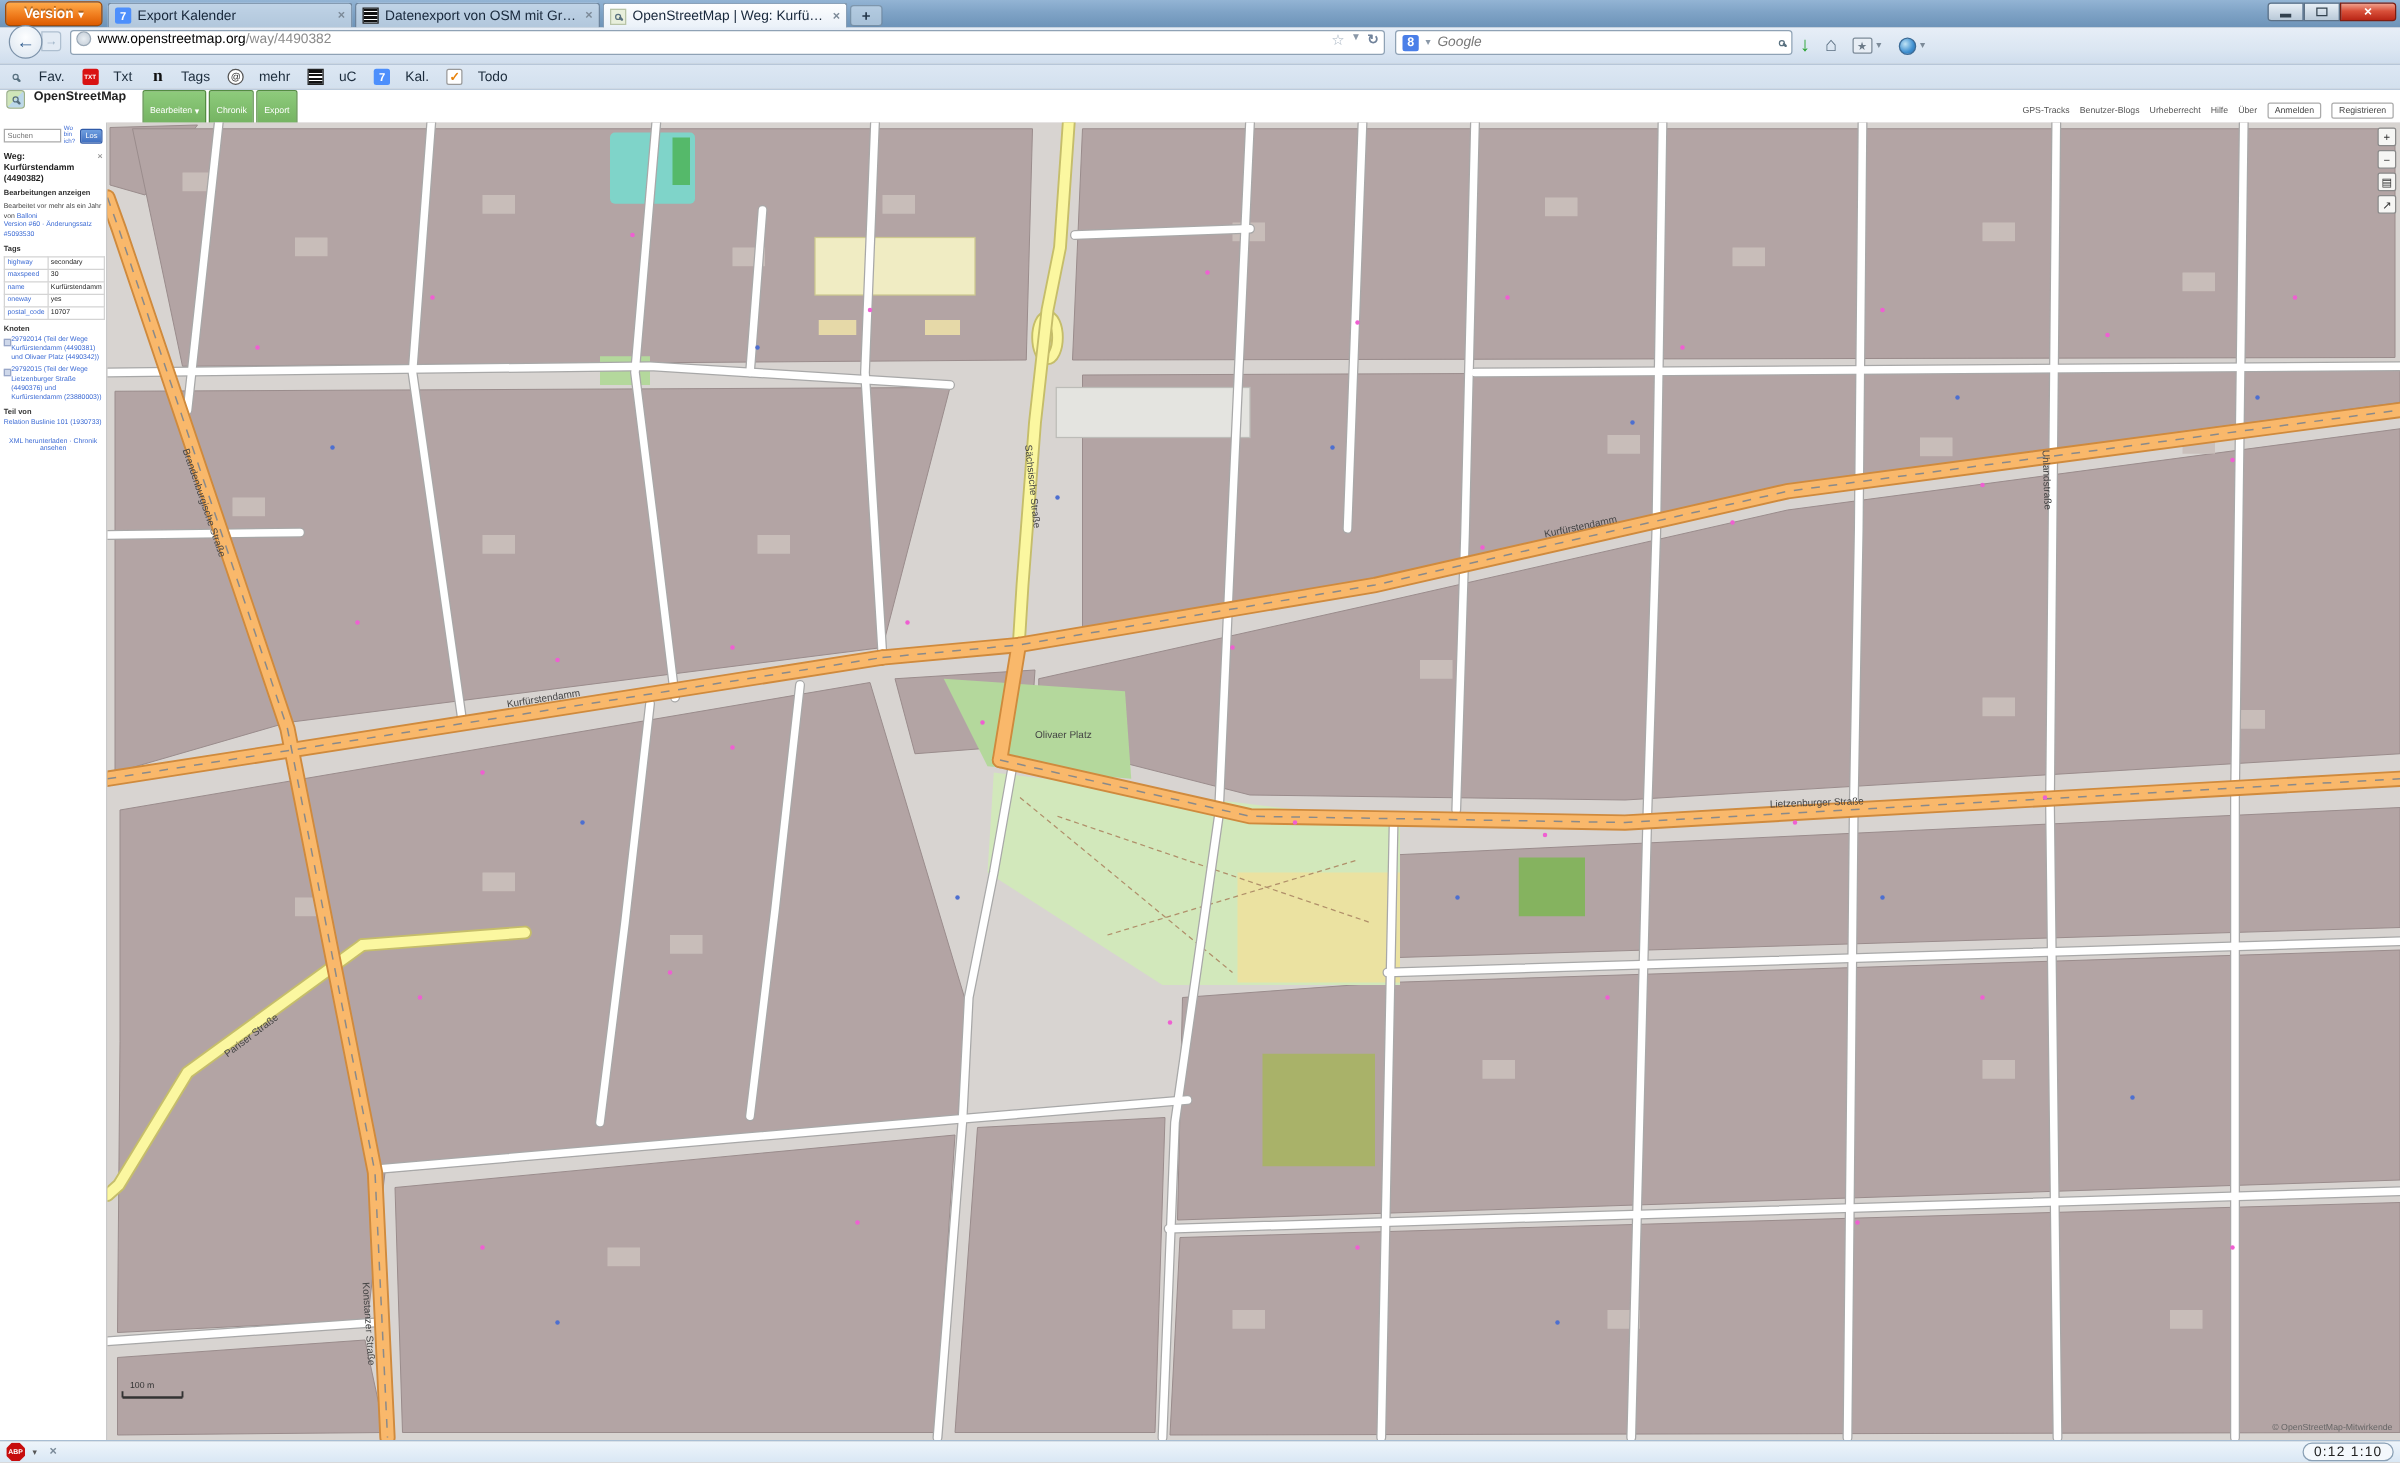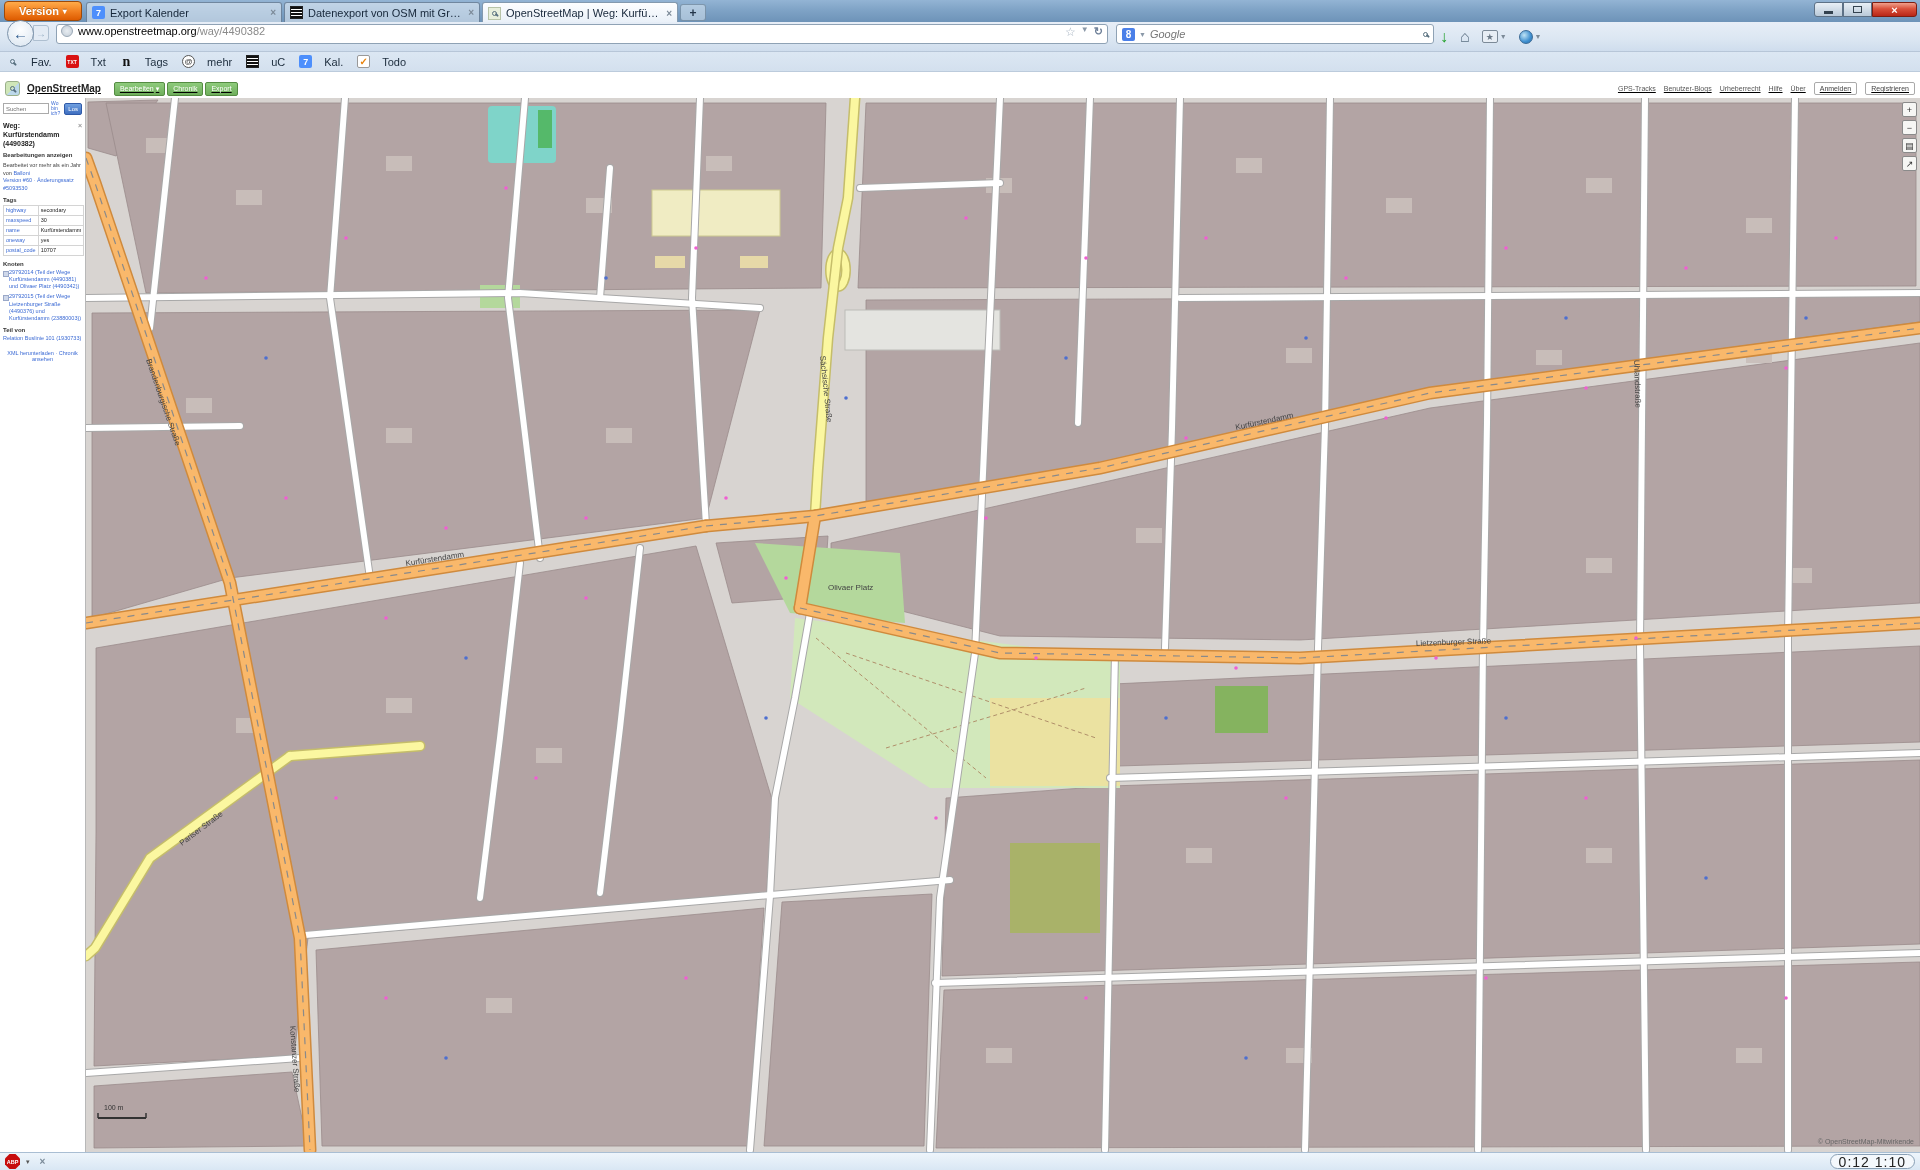--- a/index.html
+++ b/index.html
@@ -83,21 +83,21 @@
     background:radial-gradient(circle at 35% 35%,#bfe3f5,#3e8fd0 60%,#2b6ea8); border:1px solid #3a6a96; }
 
   
   .bmbar { position:absolute; left:0; top:52px; width:1920px; height:20px;
     background:linear-gradient(180deg,#dce7f3,#d3e0ee); border-bottom:1px solid #bccbdc;
     display:flex; align-items:center; padding:0 6px; gap:14px; }
   .bm { display:flex; align-items:center; gap:12px; font-size:11px; color:#1c2c3c; }
 
   
   .osm-header { position:absolute; left:0; top:72px; width:1920px; height:34px; background:#fff;
-    border-bottom:1px solid #c8c8c8; display:flex; align-items:center; padding:0 5px; gap:7px;text-decoration:underline; }
+    border-bottom:1px solid #c8c8c8; display:flex; padding:0 5px; gap:7px; }
   .osm-logo { width:15px; height:15px; border-radius:3px; border:1px solid #9ab08a;
     background:linear-gradient(135deg,#cfe6b8 0 50%,#bcd8ea 50% 100%); display:flex; align-items:center; justify-content:center; }
   .osm-brand { font-size:10px; font-weight:bold; color:#222; }
   .osm-btns { display:flex; gap:2px; margin-left:6px; }
   .gbtn { background:linear-gradient(180deg,#8ecb7c,#6fae5c); border:1px solid #548c42; color:#fff;
     font-size:7px; padding:2px 5px; border-radius:2px; display:flex; align-items:center; gap:2px; }
   .osm-right { margin-left:auto; display:flex; align-items:center; gap:8px; }
   .osm-links { display:flex; gap:8px; font-size:7px; color:#555; }
   .auth-btn { border:1px solid #aaa; background:#fff; color:#444; font-size:7px; padding:2px 5px; border-radius:2px; }
 
@@ -132,21 +132,21 @@
   
   .addonbar { position:absolute; left:0; top:1152px; width:1920px; height:18px;
     background:linear-gradient(180deg,#eef5fb,#d9e7f4); border-top:1px solid #a9bed3;
     display:flex; align-items:center; padding:0 5px; gap:6px; }
   .abp { width:15px; height:15px; background:#c70d0d; color:#fff; font-size:5.5px; font-weight:bold;
     display:flex; align-items:center; justify-content:center;
     clip-path:polygon(30% 0,70% 0,100% 30%,100% 70%,70% 100%,30% 100%,0 70%,0 30%); }
   .abp-caret { font-size:7px; color:#555; }
   .bar-close { font-size:10px; color:#7a8a98; font-weight:bold; margin-left:4px; }
   .timerbox { margin-left:auto; border:1px solid #8aa0b5; border-radius:8px; background:#f4f8fc;
-    font-size:14px; color:#222; padding:0 8px; height:15px; display:flex; align-items:center; letter-spacing:1px; }
+    font-size:11px; color:#222; padding:0 8px; height:15px; display:flex; align-items:center; letter-spacing:1px; }
 </style>
 </head>
 <body>
 
 <div class="titlebar"></div>
 <div class="fx-btn">
   <span>Version</span>
   <span class="fx-caret">▾</span>
 </div>
 <div class="tabstrip" id="tabstrip">

